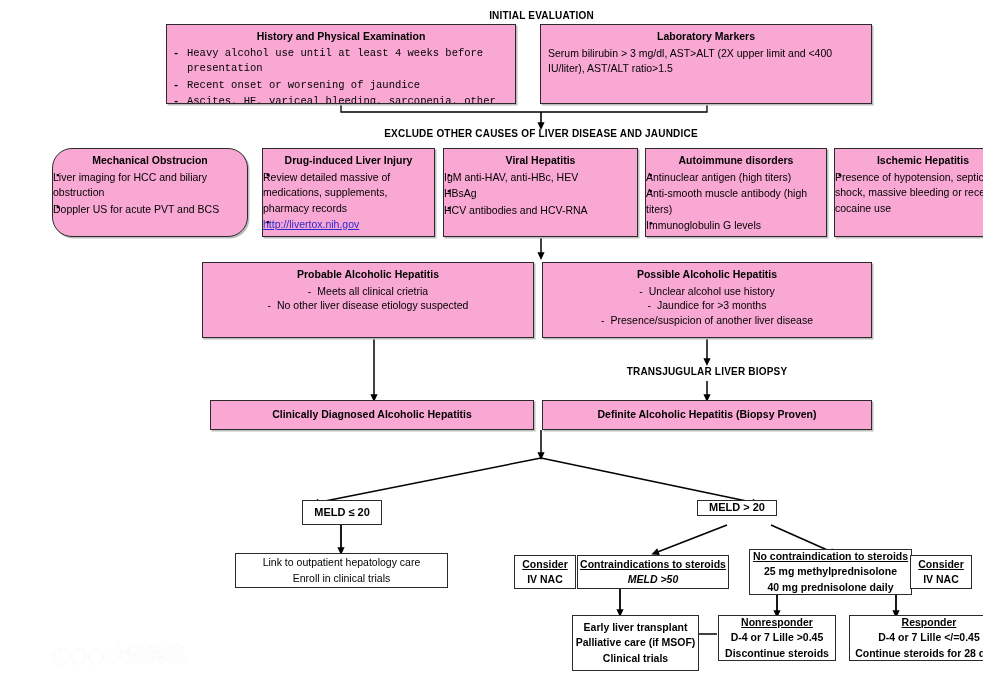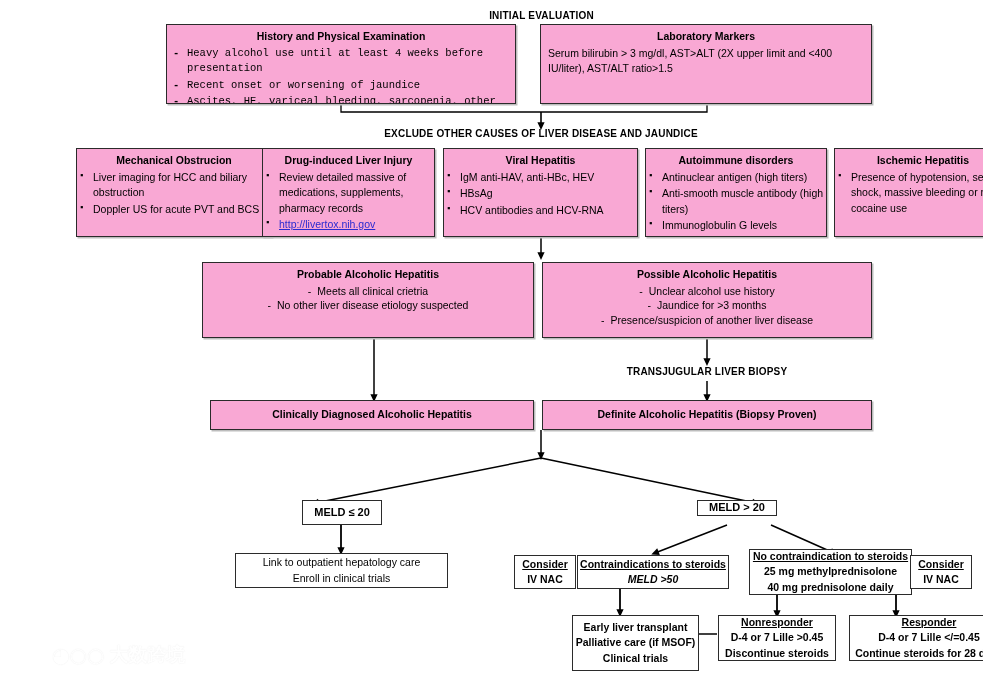--- a/index.html
+++ b/index.html
@@ -37,21 +37,21 @@
   ul.dash, ul.dot{
     margin:0;padding:0;list-style:none;
   }
   ul.dash li{
     position:relative;padding-left:20px;margin:0 0 1px 0;font-family:Liberation Mono, monospace;
   }
   ul.dash li:before{
     content:"-";position:absolute;left:6px;top:0;font-weight:bold;
   }
   ul.dot li{
-    position:relative;padding-left:16px;margin:0 0 1px 0;
+    position:relative;padding-left:0;margin:0 0 1px 0;
   }
   ul.dot li:before{
     content:"\25AA";position:absolute;left:3px;top:-1px;font-size:9px;
   }
   .ctr{text-align:center;}
   .lbl{
     position:absolute;
     font-size:10px;
     font-weight:bold;
     color:#000;
@@ -139,21 +139,21 @@
       <li>Ascites, HE, variceal bleeding, sarcopenia, other toxic effects of alcohol</li>
 
     </ul>
   </div>
 
   <div class="box shadowed clip" style="left:496px;top:24px;width:332px;height:80px;">
     <span class="bx-title">Laboratory Markers</span>
     <div class="bx-pad" style="padding-top:0;">Serum bilirubin &gt; 3 mg/dl,  AST&gt;ALT (2X upper limit and &lt;400 IU/liter), AST/ALT ratio&gt;1.5</div>
   </div>
 
-  <div class="box shadowed clip" style="left:32px;top:148px;width:196px;height:89px;">
+  <div class="box shadowed clip" style="left:8px;top:148px;width:196px;height:89px;border-radius:20px;">
     <span class="bx-title">Mechanical Obstrucion</span>
     <ul class="dot">
       <li>Liver imaging for HCC and biliary obstruction</li>
       <li>Doppler US for acute PVT and BCS</li>
     </ul>
   </div>
 
   <div class="box shadowed clip" style="left:218px;top:148px;width:173px;height:89px;">
     <span class="bx-title">Drug-induced Liver Injury</span>
     <ul class="dot">

